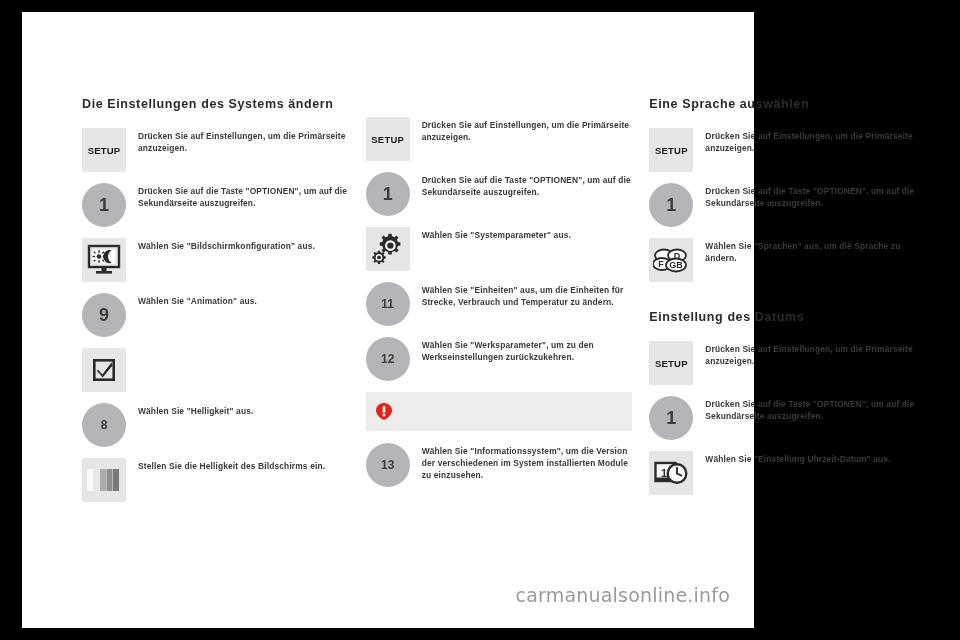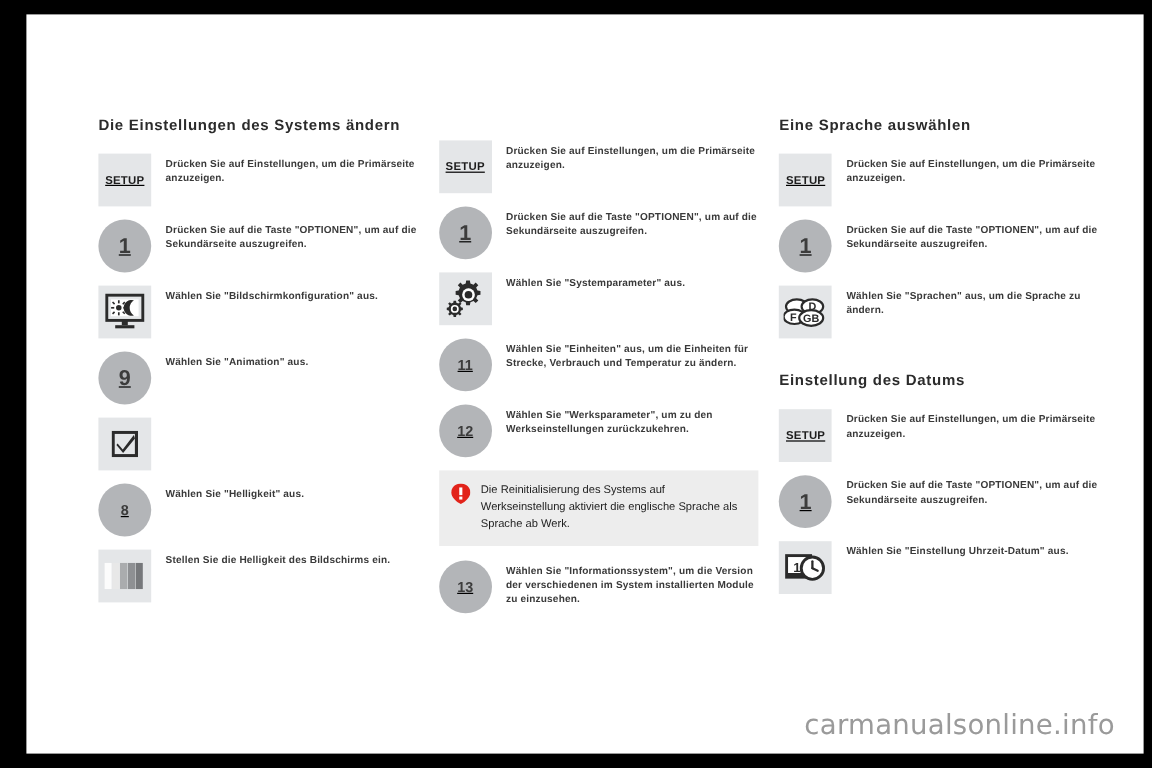--- a/index.html
+++ b/index.html
@@ -10,21 +10,21 @@
   body {
     width: 960px;
     height: 640px;
     overflow: hidden;
     font-family: "Liberation Sans", sans-serif;
   }
   .page {
     position: absolute;
     left: 22px;
     top: 12px;
-    width: 931px;
+    width: 732px;
     height: 616px;
     background: #ffffff;
   }
   .columns {
     position: absolute;
     left: 60px;
     top: 85px;
     width: 850px;
     display: flex;
     gap: 0px;
@@ -51,21 +51,20 @@
     display: flex;
     align-items: flex-start;
     margin-bottom: 11px;
   }
   .step-icon {
     flex: 0 0 auto;
     width: 44px;
     height: 44px;
     margin-right: 12px;
     position: relative;
-    text-decoration: underline;
   }
   .step-text {
     font-size: 8.4px;
     line-height: 1.45;
     font-weight: bold;
     color: #3a3a3a;
     padding-top: 2px;
     letter-spacing: 0.15px;
   }
 
@@ -127,22 +126,22 @@
   .callout-text {
     font-size: 9.3px;
     line-height: 1.5;
     color: #1e1e1e;
     font-weight: normal;
   }
 
   .watermark {
     position: absolute;
     right: 24px;
-    bottom: 10px;
-    font-size: 23px;
+    bottom: 22px;
+    font-size: 19px;
     color: #9a9a9a;
     letter-spacing: 0.2px;
     font-family: "DejaVu Sans", sans-serif;
   }
 </style>
 </head>
 <body>
 
 <div class="page">
 
@@ -282,21 +281,20 @@
       </div>
 
       <div class="callout">
         <div class="callout-icon">
           <svg width="16" height="17" viewBox="0 0 16 17">
             <path d="M8 0 C12.4 0 16 3.3 16 7.4 C16 11 12 15.3 8 17 C4 15.3 0 11 0 7.4 C0 3.3 3.6 0 8 0 Z" fill="#e2231a"></path>
             <rect x="6.7" y="3.2" width="2.6" height="6.4" fill="#ffffff"></rect>
             <rect x="6.7" y="10.8" width="2.6" height="2.5" fill="#ffffff"></rect>
           </svg>
         </div>
-        <div class="callout-text">Die Reinitialisierung des Systems auf Werkseinstellung aktiviert die englische Sprache als Sprache ab Werk.</div>
       </div>
 
       <div class="step">
         <div class="step-icon">
           <div class="num-circle small-font">13</div>
         </div>
         <div class="step-text">Wählen Sie "Informationssystem", um die Version der verschiedenen im System installierten Module zu einzusehen.</div>
       </div>
     </div>
 

